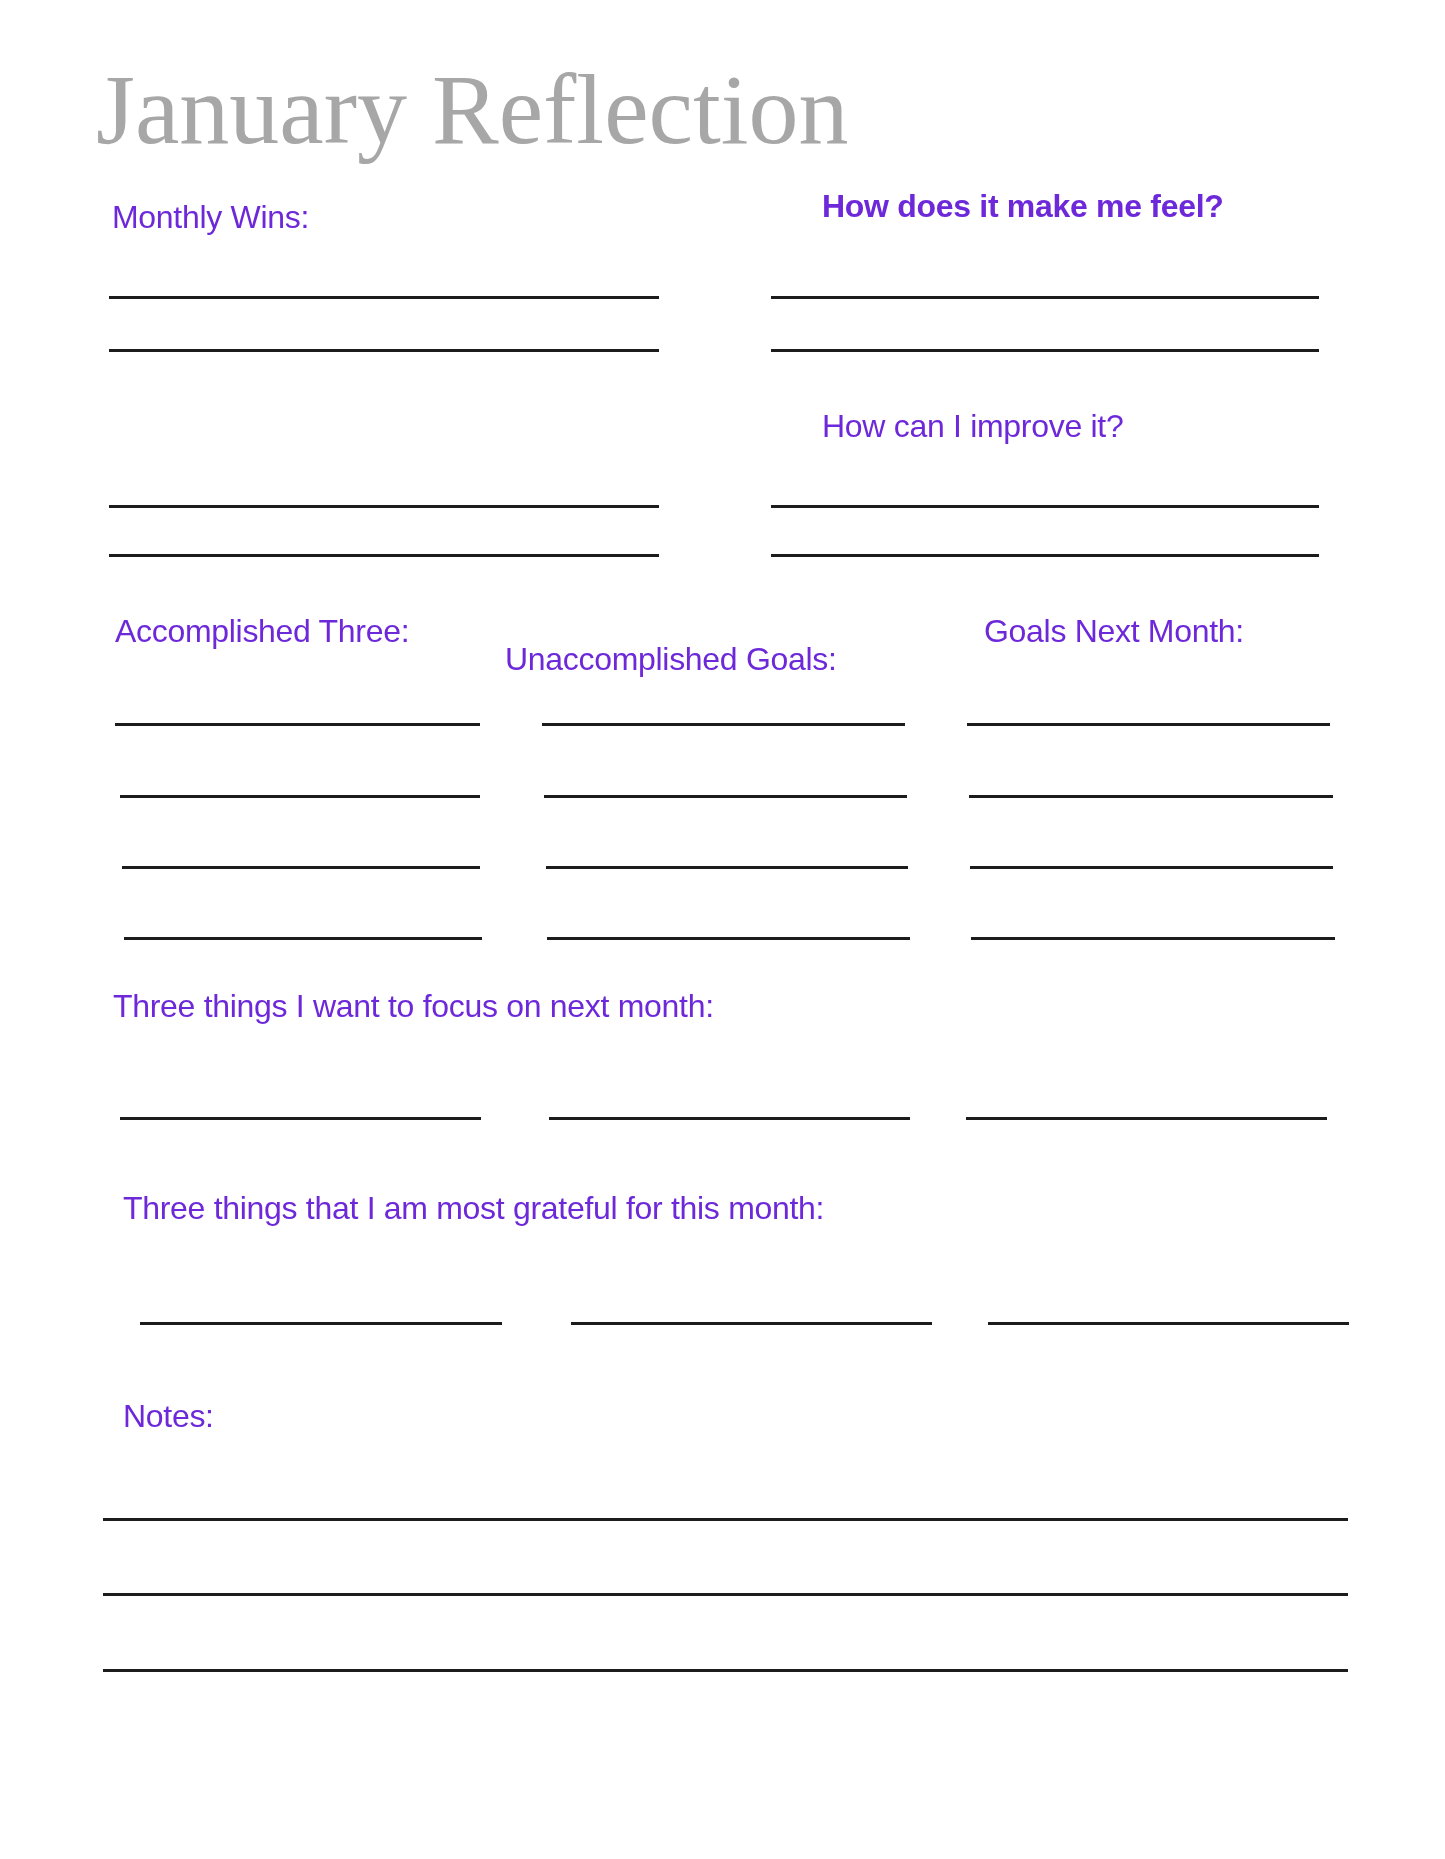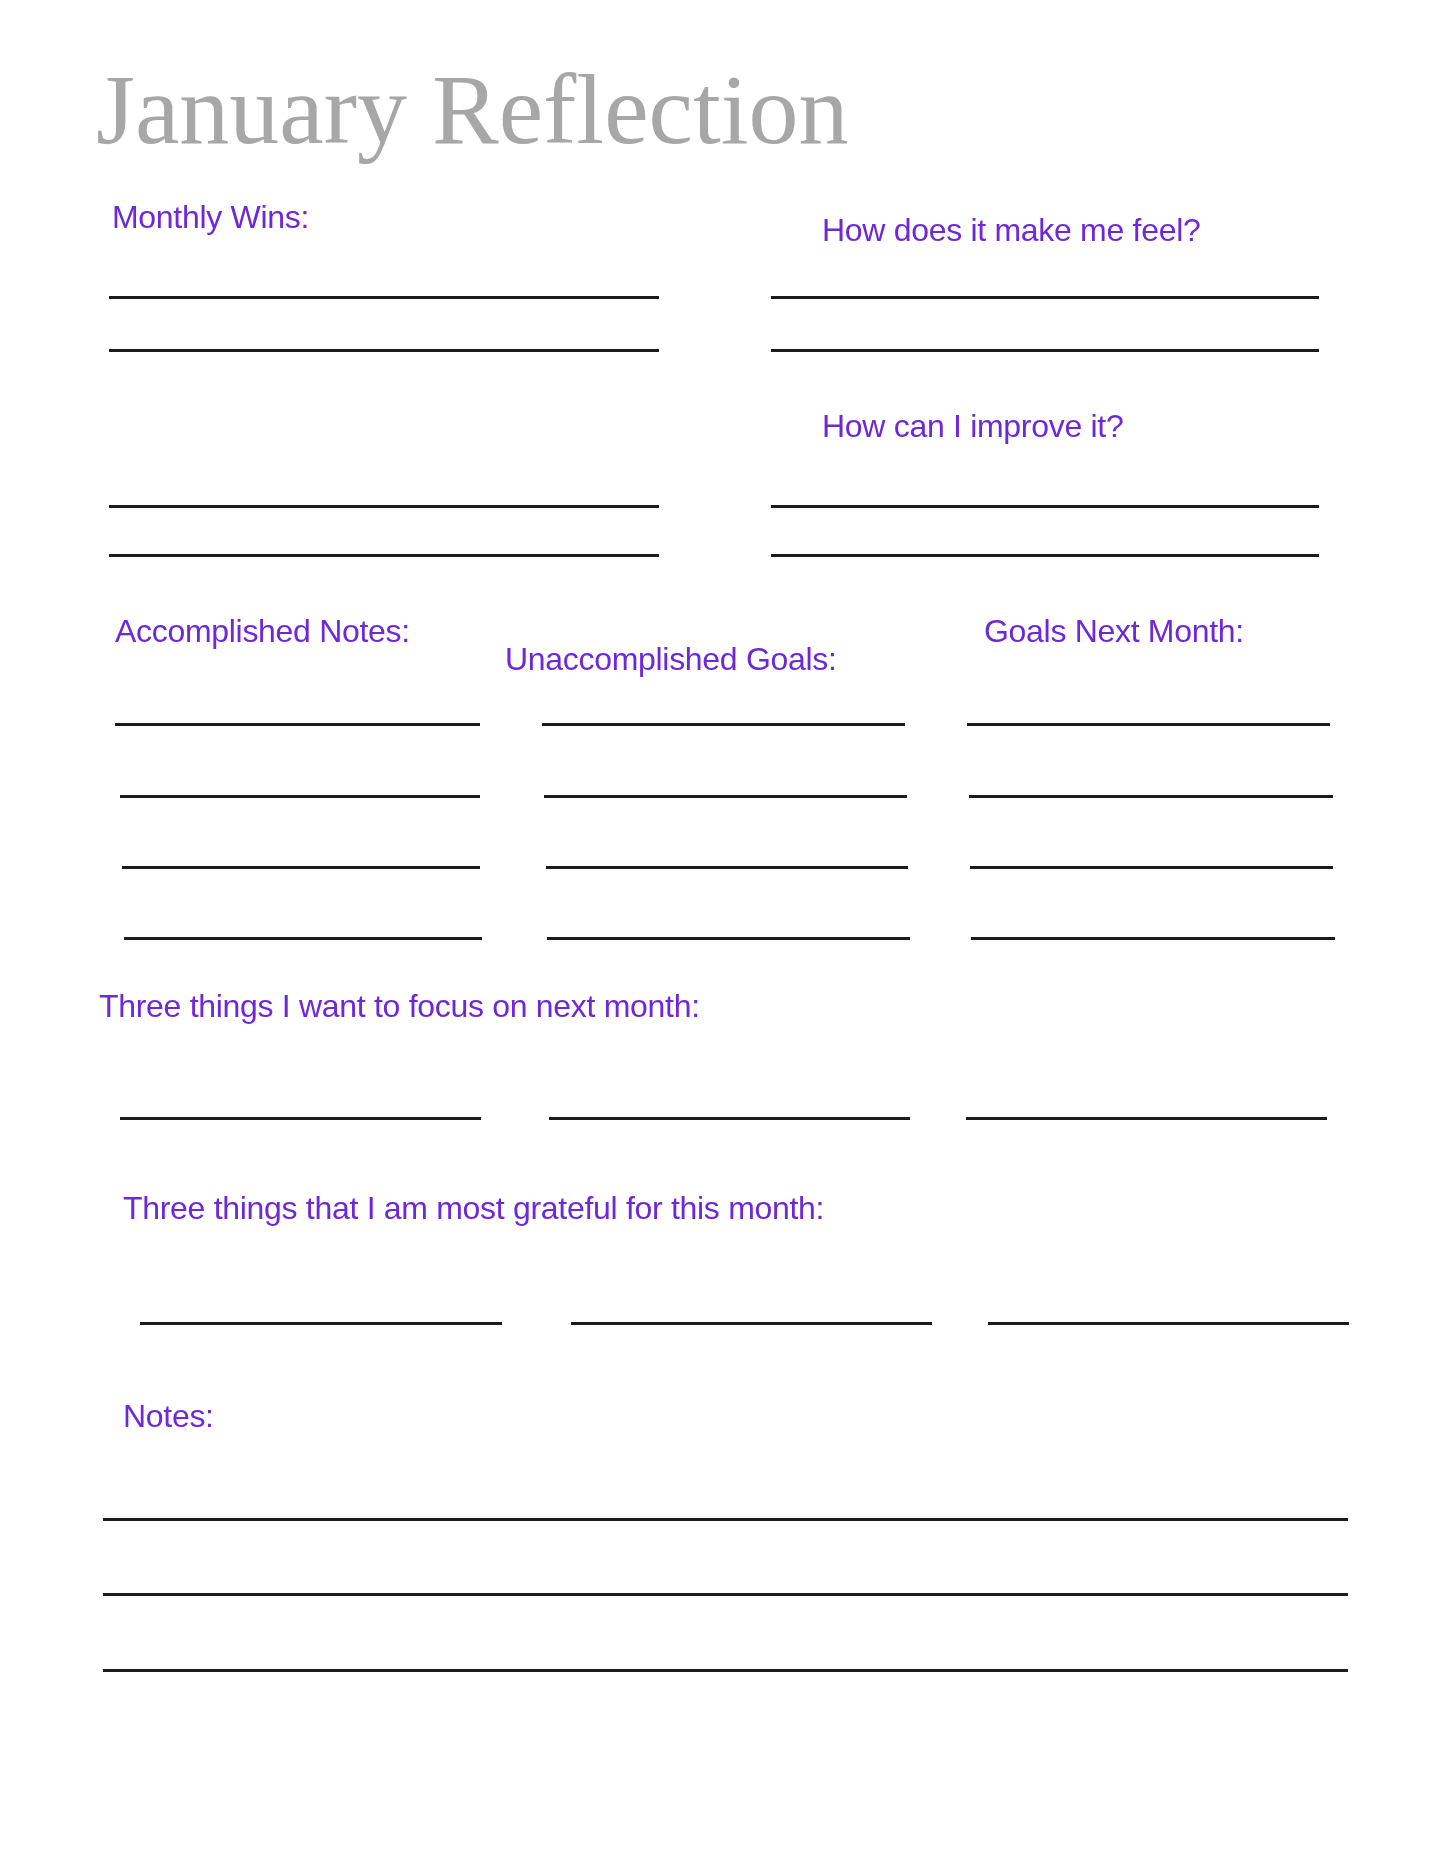--- a/index.html
+++ b/index.html
@@ -36,21 +36,21 @@
     white-space: nowrap;
   }
   .blank {
     position: absolute;
     height: 3px;
     background: #1c1c1c;
   }
 
   
   .lbl-wins      { left: 112px; top: 200px; }
-  .lbl-feel      { left: 822px; top: 213px; }
+  .lbl-feel      { left: 822px; top: 189px; font-weight: bold; }
   .w-l1 { left: 109px; top: 296px; width: 550px; }
   .w-l2 { left: 109px; top: 349px; width: 550px; }
   .f-l1 { left: 771px; top: 296px; width: 548px; }
   .f-l2 { left: 771px; top: 349px; width: 548px; }
 
   
   .lbl-challenges { left: 113px; top: 409px; }
   .lbl-improve    { left: 822px; top: 409px; text-align: right; }
   .c-l1 { left: 109px; top: 505px; width: 550px; }
   .c-l2 { left: 109px; top: 554px; width: 550px; }
@@ -68,21 +68,21 @@
   .g2-r1 { left: 542px; top: 723px; width: 363px; }
   .g2-r2 { left: 544px; top: 795px; width: 363px; }
   .g2-r3 { left: 546px; top: 866px; width: 362px; }
   .g2-r4 { left: 547px; top: 937px; width: 363px; }
   .g3-r1 { left: 967px; top: 723px; width: 363px; }
   .g3-r2 { left: 969px; top: 795px; width: 364px; }
   .g3-r3 { left: 970px; top: 866px; width: 363px; }
   .g3-r4 { left: 971px; top: 937px; width: 364px; }
 
   
-  .lbl-focus { left: 99px; top: 989px; }
+  .lbl-focus { left: 113px; top: 989px; }
   .fo-l1 { left: 120px; top: 1117px; width: 361px; }
   .fo-l2 { left: 549px; top: 1117px; width: 361px; }
   .fo-l3 { left: 966px; top: 1117px; width: 361px; }
 
   
   .lbl-grateful { left: 123px; top: 1191px; }
   .gr-l1 { left: 140px; top: 1322px; width: 362px; }
   .gr-l2 { left: 571px; top: 1322px; width: 361px; }
   .gr-l3 { left: 988px; top: 1322px; width: 361px; }
 
@@ -106,21 +106,21 @@
   <div class="blank w-l2"></div>
   <div class="blank f-l1"></div>
   <div class="blank f-l2"></div>
 
   <div class="label lbl-improve">How can I improve it?</div>
   <div class="blank c-l1"></div>
   <div class="blank c-l2"></div>
   <div class="blank i-l1"></div>
   <div class="blank i-l2"></div>
 
-  <div class="label lbl-goals-acc">Accomplished Notes:</div>
+  <div class="label lbl-goals-acc">Accomplished Three:</div>
   <div class="label lbl-goals-unacc">Unaccomplished Goals:</div>
   <div class="label lbl-goals-next">Goals Next Month:</div>
 
   <div class="blank g1-r1"></div>
   <div class="blank g1-r2"></div>
   <div class="blank g1-r3"></div>
   <div class="blank g1-r4"></div>
 
   <div class="blank g2-r1"></div>
   <div class="blank g2-r2"></div>

